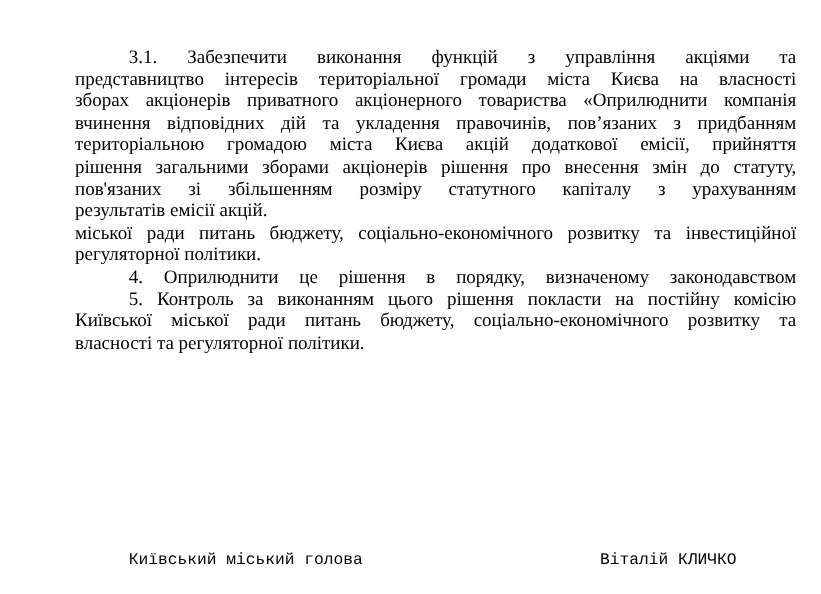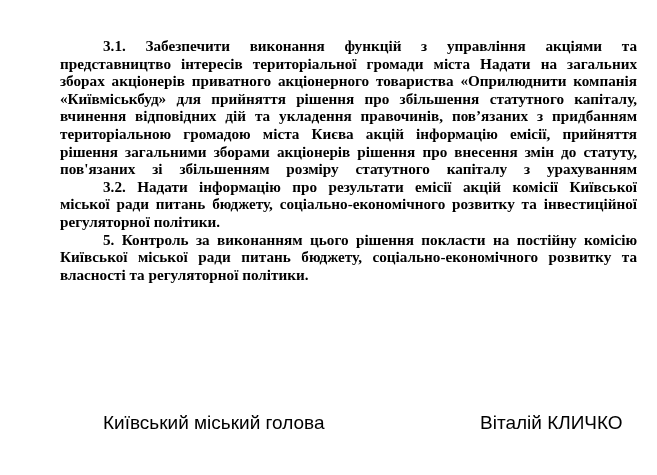--- a/index.html
+++ b/index.html
@@ -6,63 +6,62 @@
   body { width: 657px; height: 475px; position: relative; overflow: hidden; }
   .doc {
     position: absolute;
     left: 60px;
     top: 37px;
     width: 577px;
     font-family: "Liberation Serif", "DejaVu Serif", serif;
     font-size: 15.2px;
     line-height: 17.6px;
     color: #000000;
-    font-weight: bold;
   }
   .line {
     display: block;
     height: 17.6px;
     white-space: nowrap;
     text-align: justify;
     text-align-last: justify;
     overflow: hidden;
   }
   .line.last { text-align-last: left; }
   .line.indent { padding-left: 43px; }
   .sig {
     position: absolute;
-    top: 412px;
-    font-family: Liberation Sans, sans-serif;
-    font-size: 19px;
+    top: 440px;
+    font-family: Liberation Mono, monospace;
+    font-size: 13px;
     color: #000000;
     white-space: nowrap;
   }
   .sig-title { left: 103px; }
   .sig-name { left: 480px; text-align: right; }
 </style>
 </head>
 <body>
 
 <div class="doc">
   <div>
     <span class="line indent">3.1.   Забезпечити   виконання   функцій   з   управління   акціями   та</span>
-    <span class="line">представництво інтересів територіальної громади міста Надати на загальних</span>
+    <span class="line">представництво інтересів територіальної громади міста Києва на власності</span>
     <span class="line">зборах акціонерів приватного акціонерного товариства «Оприлюднити компанія</span>
-    <span class="line">«Київміськбуд» для прийняття рішення про збільшення статутного капіталу,</span>
     <span class="line">вчинення відповідних дій та укладення правочинів, пов’язаних з придбанням</span>
-    <span class="line">територіальною громадою міста Києва акцій інформацію емісії, прийняття</span>
+    <span class="line">територіальною громадою міста Києва акцій додаткової емісії, прийняття</span>
     <span class="line">рішення загальними зборами акціонерів рішення про внесення змін до статуту,</span>
     <span class="line">пов'язаних зі збільшенням розміру статутного капіталу з урахуванням</span>
+    <span class="line last">результатів емісії акцій.</span>
   </div>
   <div>
-    <span class="line indent">3.2. Надати інформацію про результати емісії акцій комісії Київської</span>
     <span class="line">міської ради питань бюджету, соціально-економічного розвитку та інвестиційної</span>
     <span class="line last">регуляторної політики.</span>
   </div>
   <div>
+    <span class="line indent">4. Оприлюднити це рішення в порядку, визначеному законодавством</span>
   </div>
   <div>
     <span class="line indent">5. Контроль за виконанням цього рішення покласти на постійну комісію</span>
     <span class="line">Київської міської ради питань бюджету, соціально-економічного розвитку та</span>
     <span class="line last">власності та регуляторної політики.</span>
   </div>
 </div>
 
 <div class="sig sig-title">Київський міський голова</div>
 <div class="sig sig-name">Віталій КЛИЧКО</div>

